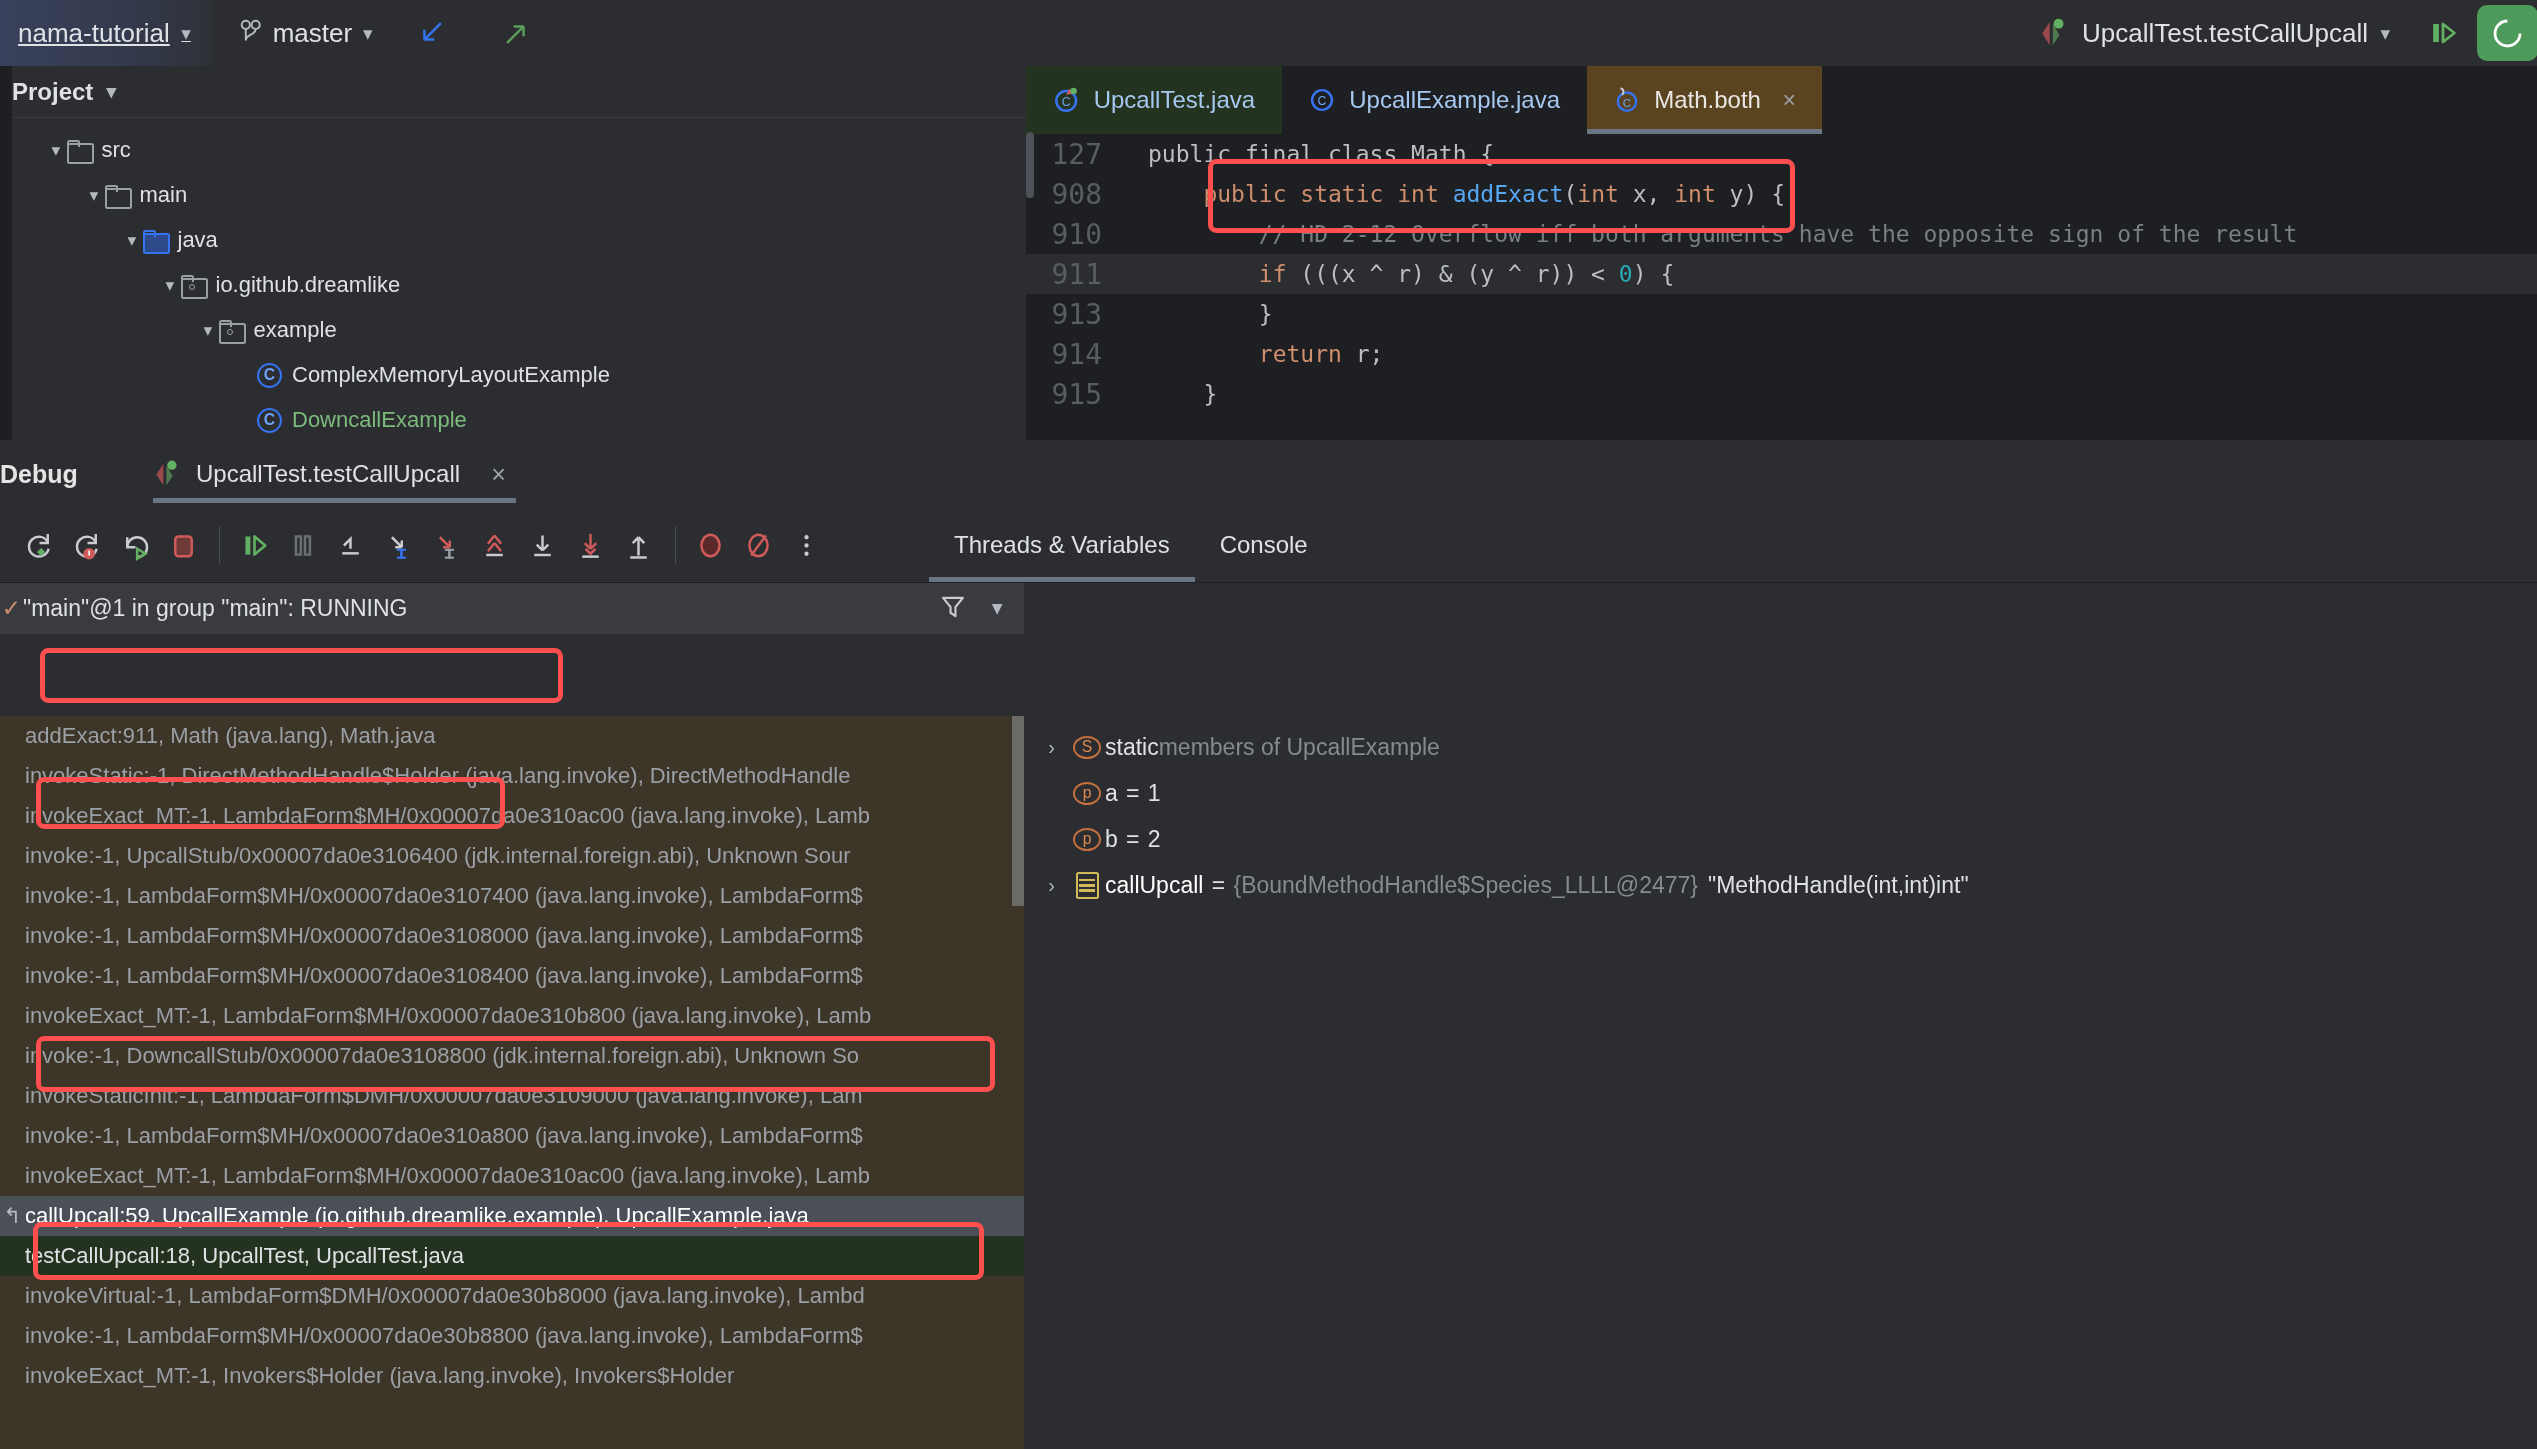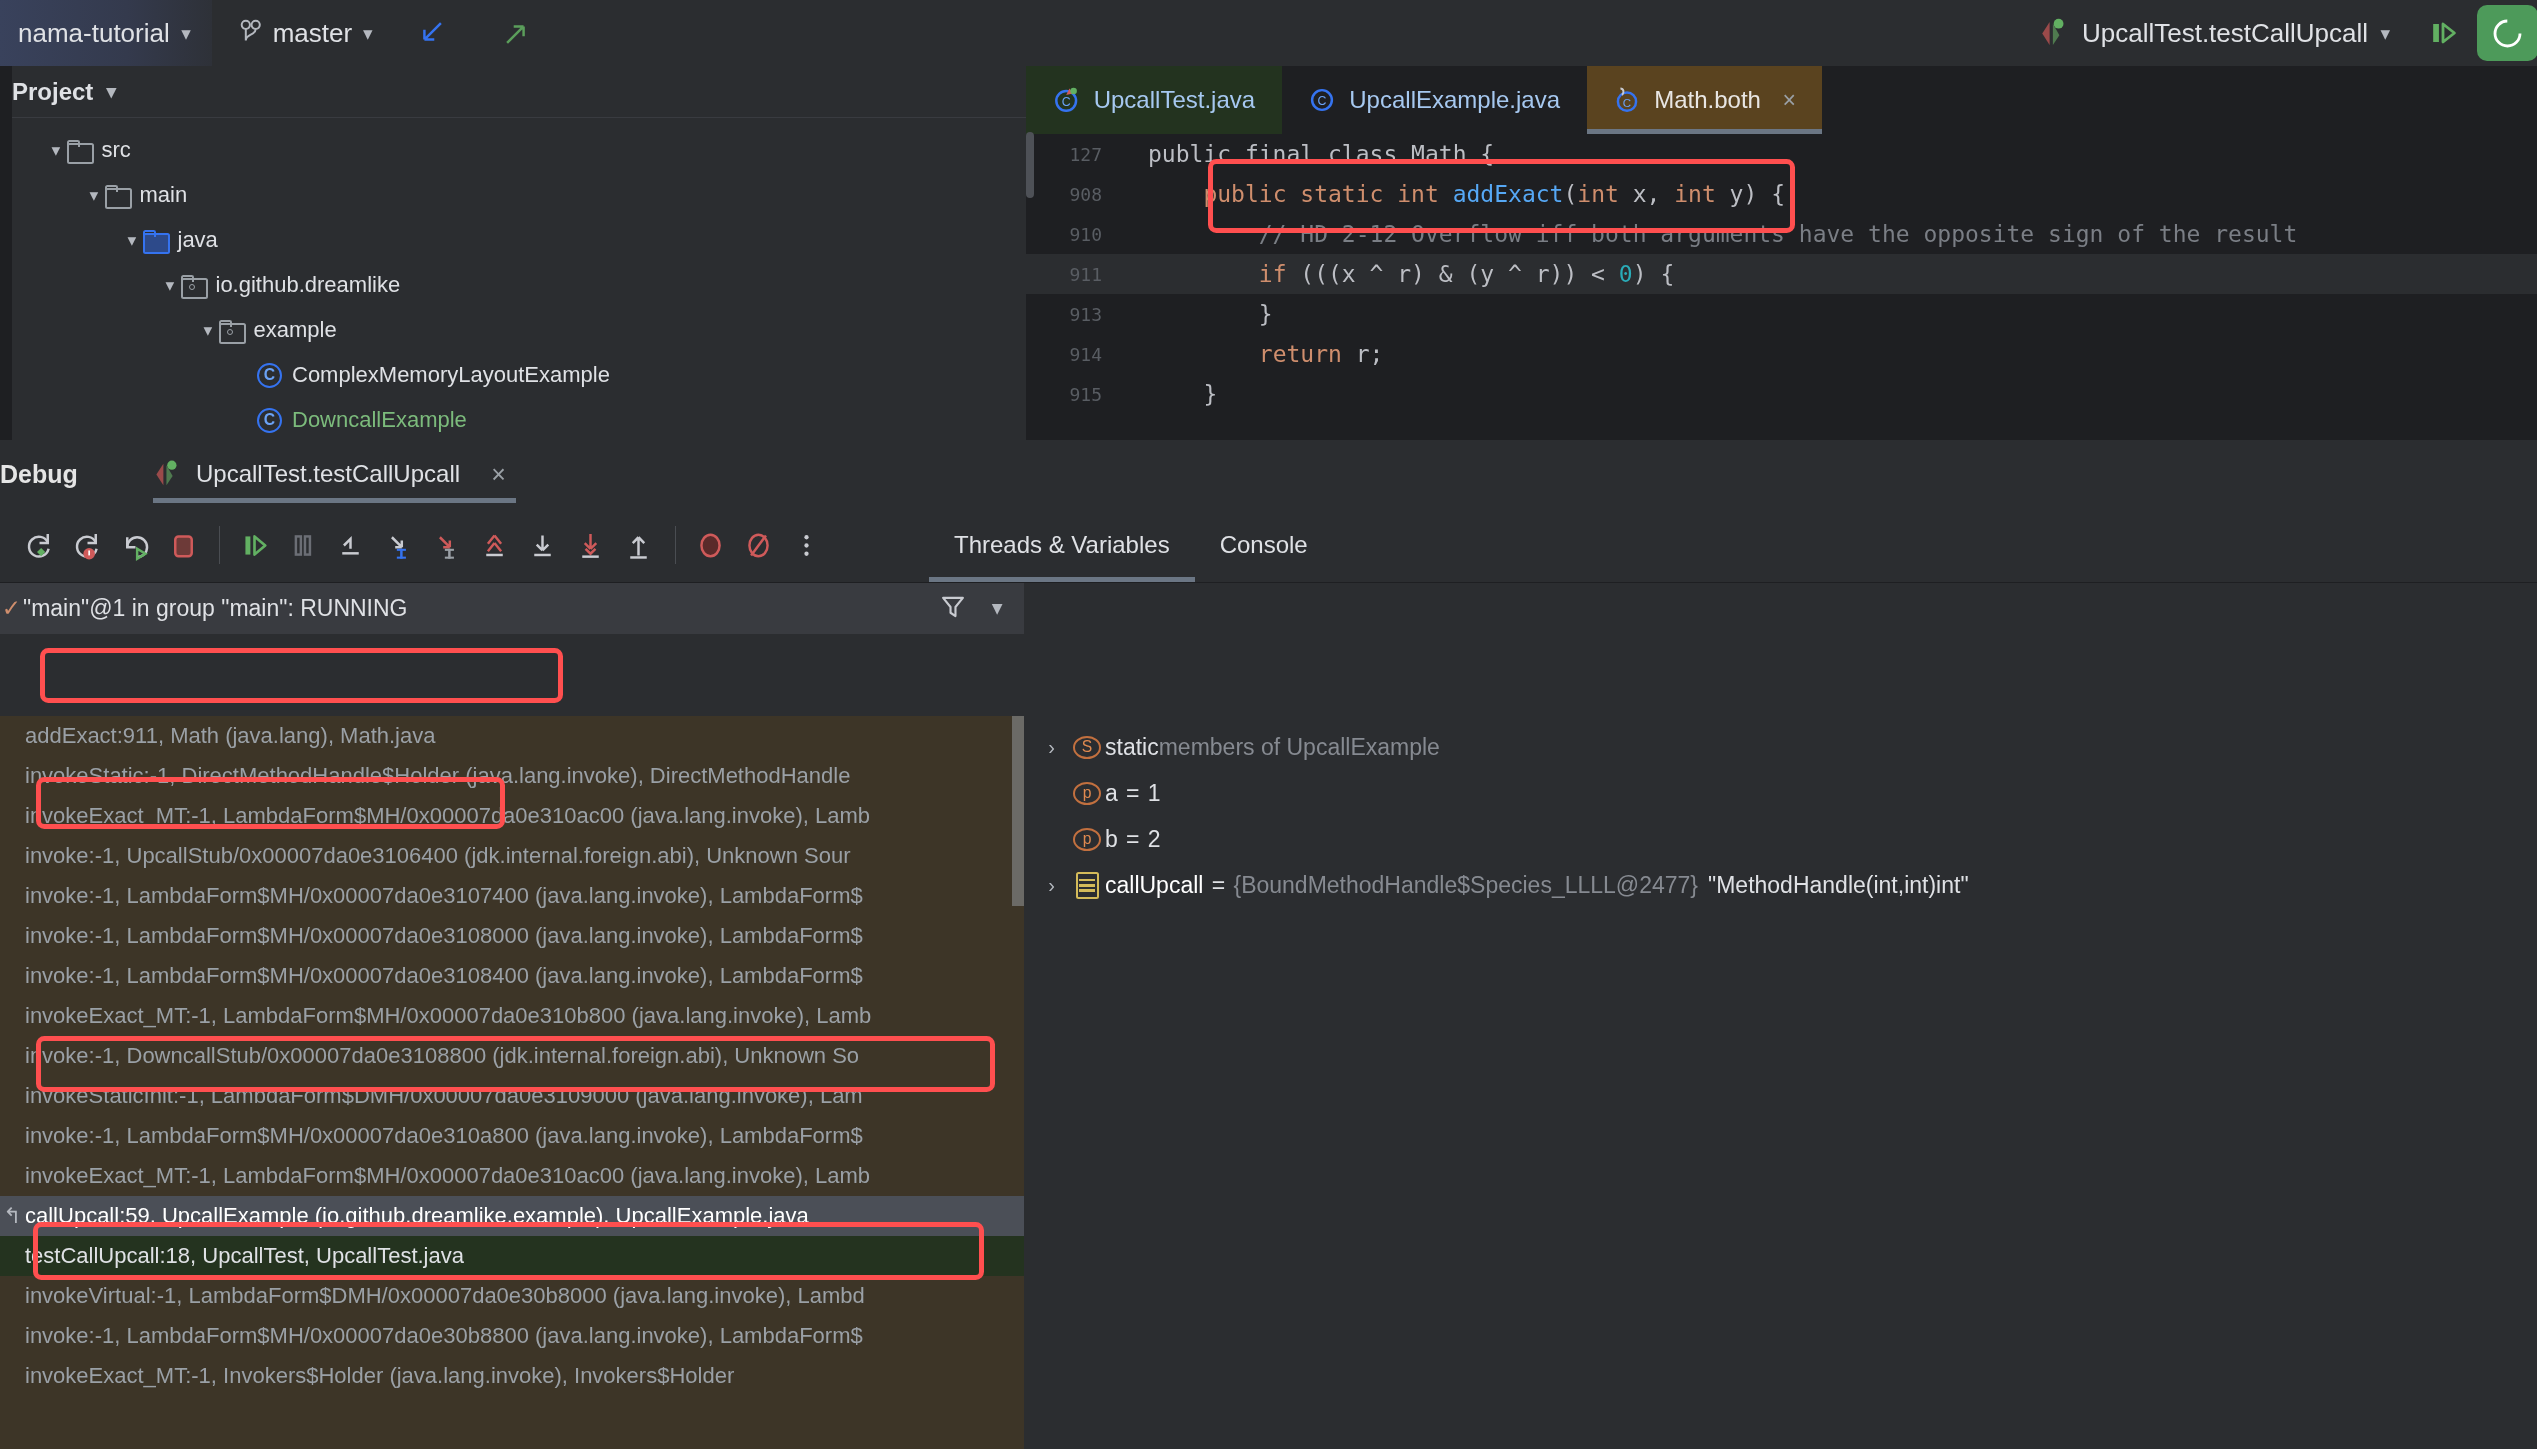--- a/index.html
+++ b/index.html
@@ -17,21 +17,21 @@
   
   .topbar {
     position: absolute; left: 0; top: 0; width: 2538px; height: 66px;
     background: #2b2d30;
     display: flex; align-items: center;
   }
   .proj-chip {
     height: 66px; display: flex; align-items: center; gap: 11.6px;
     padding: 0 21.5px 0 18px;
     background: linear-gradient(90deg,#39425c 0%, #343a4d 60%, #2e3138 100%);
-    color: #dfe1e5; font-size: 26px;
+    color: #dfe1e5; font-size: 26px; text-decoration: underline;
   }
   .chev { color: #b4b8bf; font-size: 19px; line-height: 1; }
   .branch {
     display: flex; align-items: center; gap: 10.8px;
     margin-left: 28px; color: #dfe1e5; font-size: 26px;
   }
   .topbar-icons { display: flex; align-items: center; gap: 25px; margin-left: 28px; }
   .topbar-right {
     margin-left: auto; display: flex; align-items: center; gap: 0;
     height: 66px; padding-right: 0;
@@ -93,21 +93,21 @@
   }
   .tab.green-bg { background: #23331f; color:#a6c8f0; }
   .tab.active-tab { background: #5a431f; color:#e8e6e3; }
   .tab.active-tab::after {
     content:""; position:absolute; left:0; right:0; bottom:0; height:5px; background:#6b7684;
   }
   .tab-close { color:#9aa0a6; font-size:23px; margin-left:8.3px; }
   .code-area { position: relative; height: 306px; overflow: hidden; background:#1e1f22; }
   .code-line { display:flex; height:40px; align-items:center; font-family:"DejaVu Sans Mono", monospace; font-size:23px; }
   .code-line.hl { background:#2b2d30; }
-  .ln { width:99px; text-align:right; padding-right:23px; color:#595d63; font-size:18px; flex:none; }
+  .ln { width:99px; text-align:right; padding-right:23px; color:#595d63; font-size:28px; flex:none; }
   .gutter-strip { width:23px; flex:none; }
   .code-txt { white-space:pre; color:#bcbec4; }
   .k { color:#cf8e6d; }
   .m { color:#56a8f5;text-align:center; }
   .s { color:#6aab73; }
   .c { color:#7a7e85; }
   .n { color:#2aacb8; }
   .editor-scrollbar {
     position:absolute; left:1026px; top:132px; width:8.3px; height:66px;
     background:#4e5157; border-radius:4.1px;

